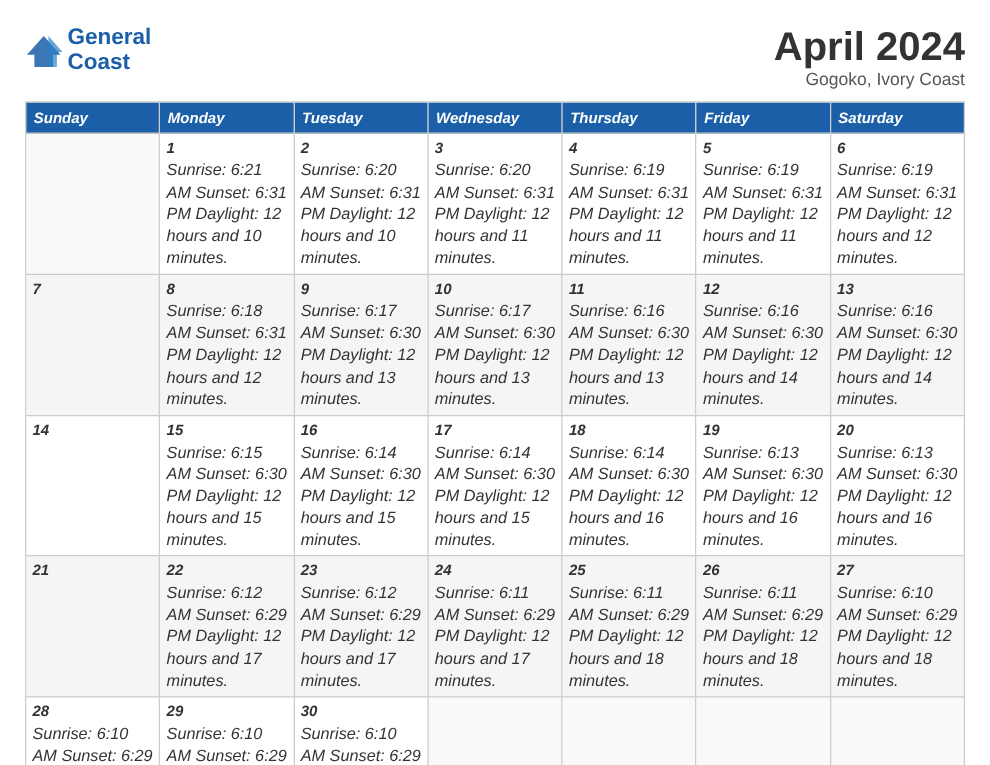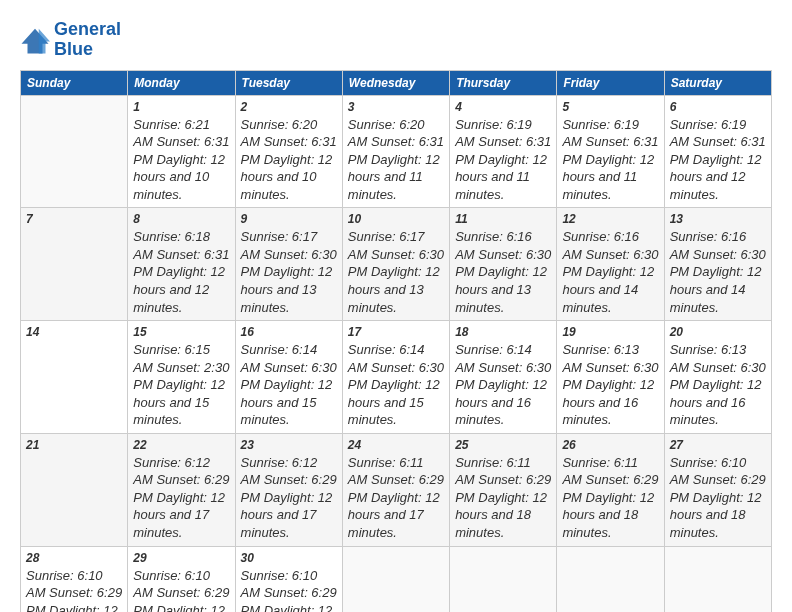--- a/index.html
+++ b/index.html
@@ -102,22 +102,26 @@
 <div class="page">
   <div class="header">
     <div class="logo">
       <svg class="logo-icon" viewBox="0 0 40 40">
         <rect x="0" y="0" width="40" height="40" fill="white"></rect>
         <polygon points="20,5 38,25 30,25 30,38 10,38 10,25 2,25" fill="#1a5fa8" opacity="0.85"></polygon>
         <polygon points="25,5 40,22 34,22 34,38 25,38" fill="#2c7fc9" opacity="0.7"></polygon>
       </svg>
       <div class="logo-text">
         <div><span>General</span></div>
-        <div><span>Blue</span></div>
+        <div><span>Coast</span></div>
       </div>
+    </div>
+    <div class="title-block">
+      <div class="main-title">April 2024</div>
+      <div class="subtitle">Gogoko, Ivory Coast</div>
     </div>
   </div>
 
   <table class="calendar">
     <thead>
       <tr>
       <th>Sunday</th>
           <th>Monday</th>
           <th>Tuesday</th>
           <th>Wednesday</th>
@@ -219,21 +223,21 @@
 and 14 minutes.</div>
           </td>
         </tr>
         <tr>
           <td>
             <span class="day-num">14</span>
           </td>
           <td>
             <span class="day-num">15</span>
             <div class="day-info">Sunrise: 6:15 AM
-Sunset: 2:30 PM
+Sunset: 6:30 PM
 Daylight: 12 hours
 and 15 minutes.</div>
           </td>
           <td>
             <span class="day-num">16</span>
             <div class="day-info">Sunrise: 6:14 AM
 Sunset: 6:30 PM
 Daylight: 12 hours
 and 15 minutes.</div>
           </td>

